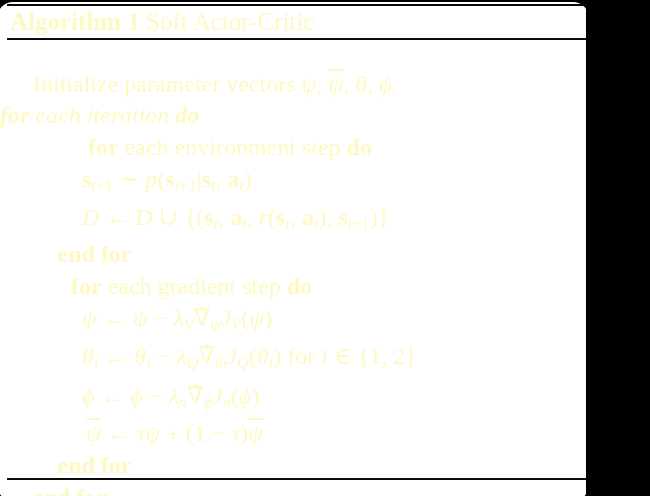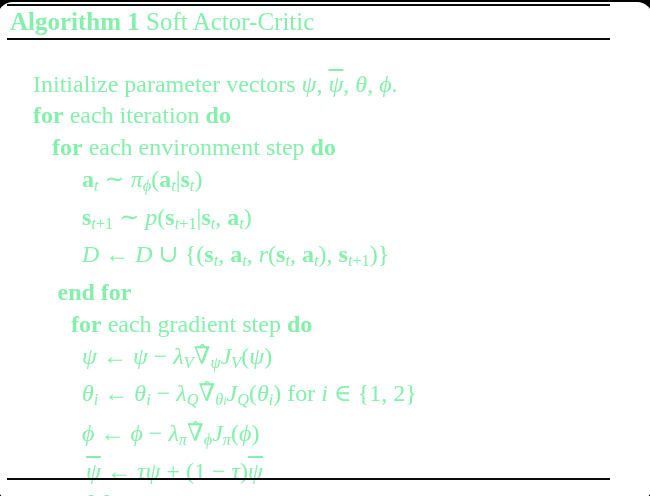--- a/index.html
+++ b/index.html
@@ -1,22 +1,22 @@
 <!DOCTYPE html>
 <html><head>
 <meta charset="utf-8">
 <style>
   html,body{margin:0;padding:0;background:#000;}
   #stage{
     position:relative;
-    width:650px;height:496px;
+    width:586px;height:496px;
     background:#000;
     overflow:hidden;
     font-family:"Liberation Serif","DejaVu Serif","DejaVu Sans",serif;
-    color:#86efac;
+    color:#fef9c3;
   }
   .page{
     position:absolute;
     left:-3px;right:-3px;top:1.5px;bottom:-5px;
     background:#fff;
     border-radius:16px;
   }
   .rule{
     position:absolute;
     left:7px;width:603px;
@@ -65,23 +65,22 @@
   <div class="page"></div>
 
   <div class="rule rule-top"></div>
 
   <div class="algo-header"><span class="hdr-bold">Algorithm 1</span><span> Soft Actor-Critic</span></div>
 
   <div class="rule rule-mid"></div>
 
   <div class="algo-body">
       <div class="line" style="padding-left: 33px; margin-top: 31px;"><span class="">Initialize parameter vectors </span><span class="s-i">ψ</span><span class="">, </span><span class="s-i s-ol">ψ</span><span class="">, </span><span class="s-i">θ</span><span class="">, </span><span class="s-i">ϕ</span><span class="">.</span></div>
-      <div class="line" style="padding-left: 33px;"><span class="s-b">for</span><span class=""> each iteration </span><span class="s-b">do</span></div>
-      <div class="line" style="padding-left: 52px;"><span class="s-b">for</span><span class=""> each environment step </span><span class="s-b">do</span></div>
-      <div class="line" style="padding-left: 82px;"><span class="s-b">a</span><span class="s-sub s-i">t</span><span class=""> ∼ </span><span class="s-i">π</span><span class="s-sub s-i">ϕ</span><span class="">(</span><span class="s-b">a</span><span class="s-sub s-i">t</span><span class="">|</span><span class="s-b">s</span><span class="s-sub s-i">t</span><span class="">)</span></div>
+      <div class="line" style=" font-style: italic;"><span class="s-b">for</span><span class=""> each iteration </span><span class="s-b">do</span></div>
+      <div class="line" style="padding-left: 88px;"><span class="s-b">for</span><span class=""> each environment step </span><span class="s-b">do</span></div>
       <div class="line" style="padding-left: 82px;"><span class="s-b">s</span><span class="s-sub s-i">t</span><span class="s-sub">+1</span><span class=""> ∼ </span><span class="s-i">p</span><span class="">(</span><span class="s-b">s</span><span class="s-sub s-i">t</span><span class="s-sub">+1</span><span class="">|</span><span class="s-b">s</span><span class="s-sub s-i">t</span><span class="">, </span><span class="s-b">a</span><span class="s-sub s-i">t</span><span class="">)</span></div>
       <div class="line" style="padding-left: 82px;"><span class="s-i">D</span><span class=""> ← </span><span class="s-i">D</span><span class=""> ∪ {(</span><span class="s-b">s</span><span class="s-sub s-i">t</span><span class="">, </span><span class="s-b">a</span><span class="s-sub s-i">t</span><span class="">, </span><span class="s-i">r</span><span class="">(</span><span class="s-b">s</span><span class="s-sub s-i">t</span><span class="">, </span><span class="s-b">a</span><span class="s-sub s-i">t</span><span class="">), </span><span class="s-b">s</span><span class="s-sub s-i">t</span><span class="s-sub">+1</span><span class="">)}</span></div>
       <div class="line" style="padding-left: 57.5px;"><span class="s-b">end for</span></div>
       <div class="line" style="padding-left: 71px;"><span class="s-b">for</span><span class=""> each gradient step </span><span class="s-b">do</span></div>
       <div class="line" style="padding-left: 82px;"><span class="s-i">ψ</span><span class=""> ← </span><span class="s-i">ψ</span><span class=""> − </span><span class="s-i">λ</span><span class="s-sub s-i">V</span><span class="s-hat">∇</span><span class="s-sub s-i">ψ</span><span class="s-i">J</span><span class="s-sub s-i">V</span><span class="">(</span><span class="s-i">ψ</span><span class="">)</span></div>
       <div class="line" style="padding-left: 82px;"><span class="s-i">θ</span><span class="s-sub s-i">i</span><span class=""> ← </span><span class="s-i">θ</span><span class="s-sub s-i">i</span><span class=""> − </span><span class="s-i">λ</span><span class="s-sub s-i">Q</span><span class="s-hat">∇</span><span class="s-sub s-i">θ</span><span class="s-subsub s-i">i</span><span class="s-i">J</span><span class="s-sub s-i">Q</span><span class="">(</span><span class="s-i">θ</span><span class="s-sub s-i">i</span><span class="">) for </span><span class="s-i">i</span><span class=""> ∈ {1, 2}</span></div>
       <div class="line" style="padding-left: 82px;"><span class="s-i">ϕ</span><span class=""> ← </span><span class="s-i">ϕ</span><span class=""> − </span><span class="s-i">λ</span><span class="s-sub s-i">π</span><span class="s-hat">∇</span><span class="s-sub s-i">ϕ</span><span class="s-i">J</span><span class="s-sub s-i">π</span><span class="">(</span><span class="s-i">ϕ</span><span class="">)</span></div>
       <div class="line" style="padding-left: 86px;"><span class="s-i s-ol">ψ</span><span class=""> ← </span><span class="s-i">τψ</span><span class=""> + (1 − </span><span class="s-i">τ</span><span class="">)</span><span class="s-i s-ol">ψ</span></div>
       <div class="line" style="padding-left: 57.5px;"><span class="s-b">end for</span></div>
       <div class="line" style="padding-left: 33px;"><span class="s-b">end for</span></div>

